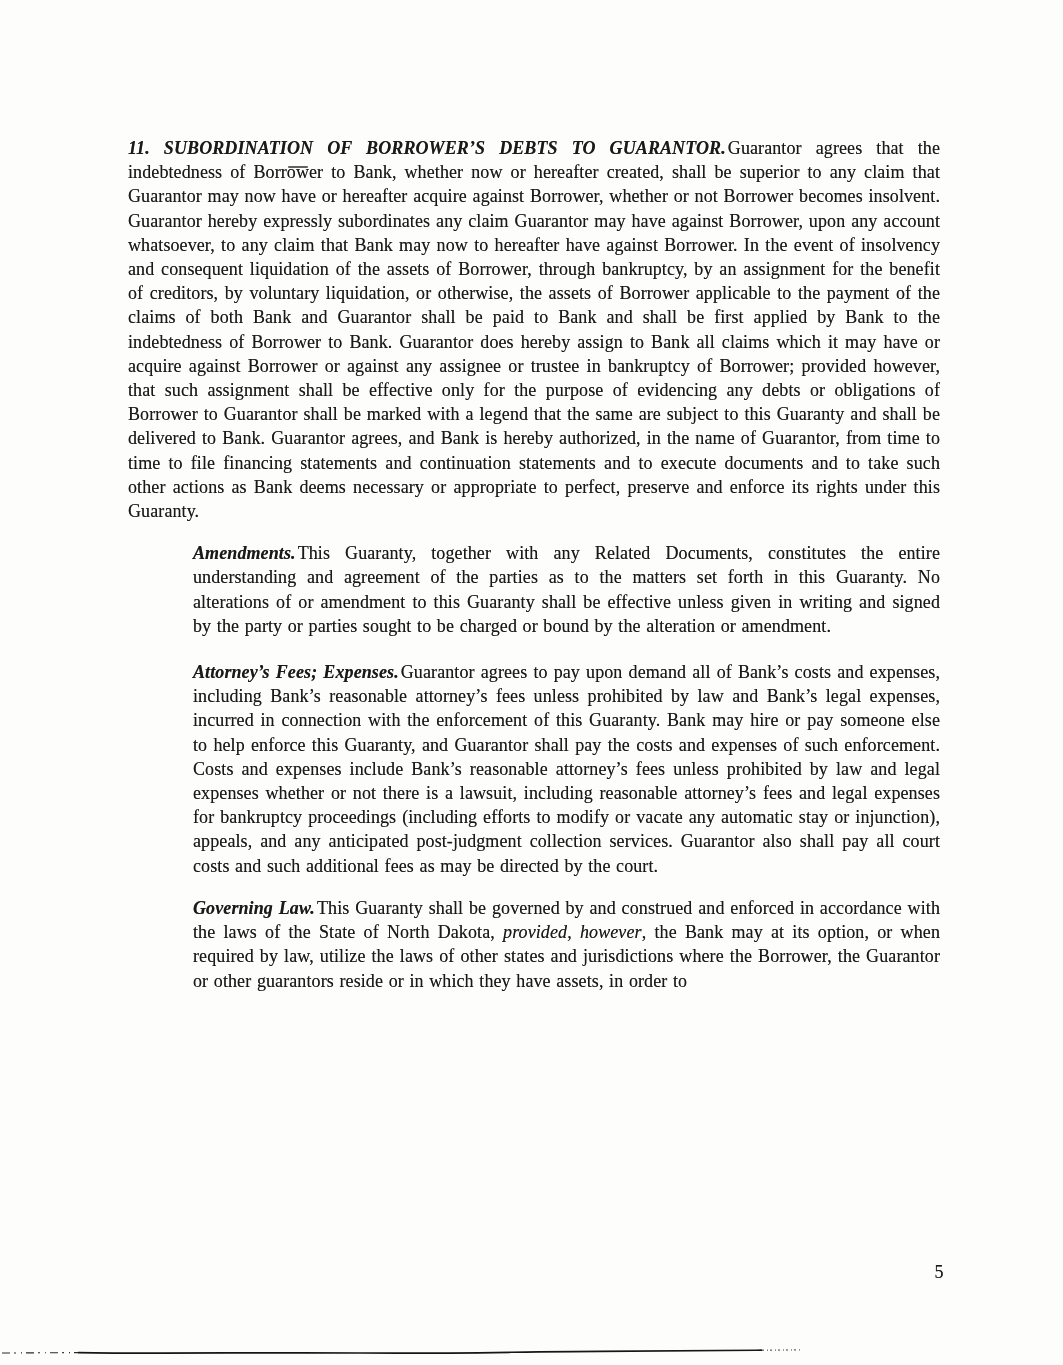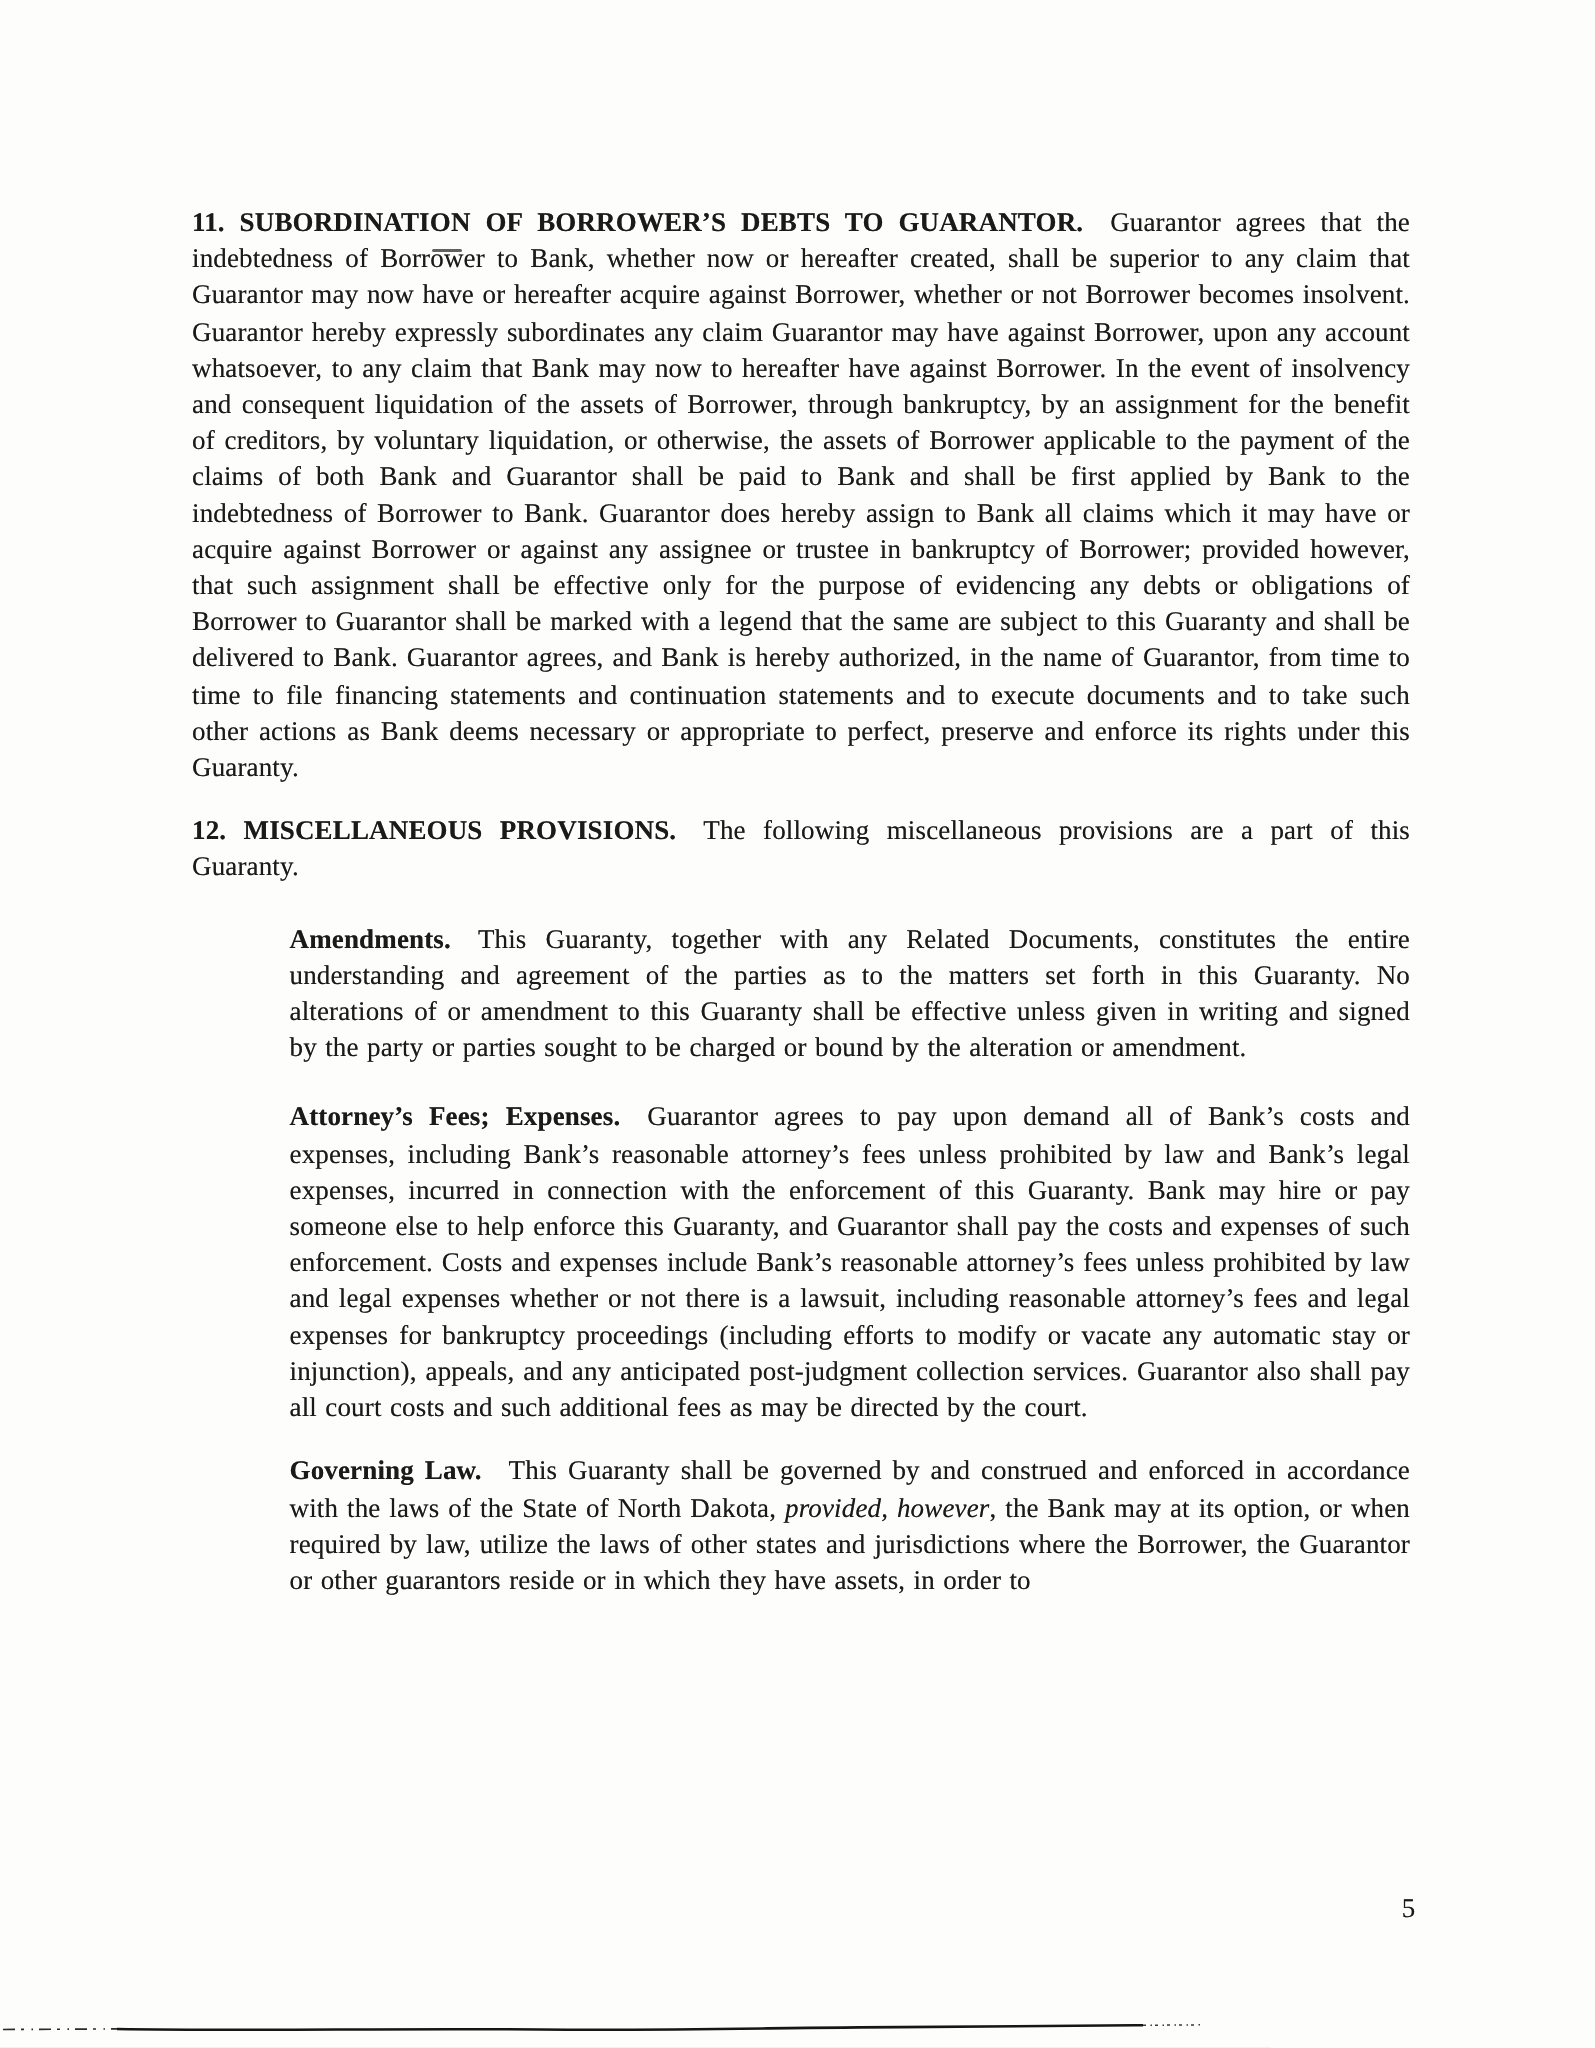--- a/index.html
+++ b/index.html
@@ -26,21 +26,22 @@
     margin: 0;
     font-size: 18px;
     line-height: 24.2px;
     text-align: justify;
     word-spacing: 1px;
     letter-spacing: 0.1px;
     text-shadow: 0 0 0.4px rgba(10,10,10,0.55);
   }
   .run-in {
     font-weight: bold;
-    margin-right: 18px;
+    margin-right: 2px;
+    font-style: italic;
   }
   .para.sec11   { margin-bottom: 18px; }
   .para.sec12   { margin-bottom: 24px; }
   .para.sub     { margin-left: 65px; }
   .para.amend   { margin-bottom: 22px; }
   .para.attny   { margin-bottom: 18px; }
   .para.caption { margin-bottom: 15px; }
   .italic { font-style: italic; }
   .page-number {
     position: absolute;
@@ -70,21 +71,20 @@
 </style>
 </head>
 <body>
 
 <div class="page">
 
   <main class="content">
 
     <p class="para sec11"><b class="run-in">11.  SUBORDINATION OF BORROWER’S DEBTS TO GUARANTOR.</b><span>Guarantor agrees that the indebtedness of Borrower to Bank, whether now or hereafter created, shall be superior to any claim that Guarantor may now have or hereafter acquire against Borrower, whether or not Borrower becomes insolvent. Guarantor hereby expressly subordinates any claim Guarantor may have against Borrower, upon any account whatsoever, to any claim that Bank may now to hereafter have against Borrower. In the event of insolvency and consequent liquidation of the assets of Borrower, through bankruptcy, by an assignment for the benefit of creditors, by voluntary liquidation, or otherwise, the assets of Borrower applicable to the payment of the claims of both Bank and Guarantor shall be paid to Bank and shall be first applied by Bank to the indebtedness of Borrower to Bank. Guarantor does hereby assign to Bank all claims which it may have or acquire against Borrower or against any assignee or trustee in bankruptcy of Borrower; provided however, that such assignment shall be effective only for the purpose of evidencing any debts or obligations of Borrower to Guarantor shall be marked with a legend that the same are subject to this Guaranty and shall be delivered to Bank. Guarantor agrees, and Bank is hereby authorized, in the name of Guarantor, from time to time to file financing statements and continuation statements and to execute documents and to take such other actions as Bank deems necessary or appropriate to perfect, preserve and enforce its rights under this Guaranty.</span></p>
 
-    <p class="para sec12"><b class="run-in">12.  MISCELLANEOUS PROVISIONS.</b><span>The following miscellaneous provisions are a part of this Guaranty.</span></p>
 
     <p class="para sub amend"><b class="run-in">Amendments.</b><span>This Guaranty, together with any Related Documents, constitutes the entire understanding and agreement of the parties as to the matters set forth in this Guaranty. No alterations of or amendment to this Guaranty shall be effective unless given in writing and signed by the party or parties sought to be charged or bound by the alteration or amendment.</span></p>
 
     <p class="para sub attny"><b class="run-in">Attorney’s Fees; Expenses.</b><span>Guarantor agrees to pay upon demand all of Bank’s costs and expenses, including Bank’s reasonable attorney’s fees unless prohibited by law and Bank’s legal expenses, incurred in connection with the enforcement of this Guaranty. Bank may hire or pay someone else to help enforce this Guaranty, and Guarantor shall pay the costs and expenses of such enforcement. Costs and expenses include Bank’s reasonable attorney’s fees unless prohibited by law and legal expenses whether or not there is a lawsuit, including reasonable attorney’s fees and legal expenses for bankruptcy proceedings (including efforts to modify or vacate any automatic stay or injunction), appeals, and any anticipated post-judgment collection services. Guarantor also shall pay all court costs and such additional fees as may be directed by the court.</span></p>
 
 
     <p class="para sub"><b class="run-in">Governing Law.</b><span>This Guaranty shall be governed by and construed and enforced in accordance with the laws of the State of North Dakota, </span><i class="italic">provided, however</i><span>, the Bank may at its option, or when required by law, utilize the laws of other states and jurisdictions where the Borrower, the Guarantor or other guarantors reside or in which they have assets, in order to</span></p>
 
   </main>
 

